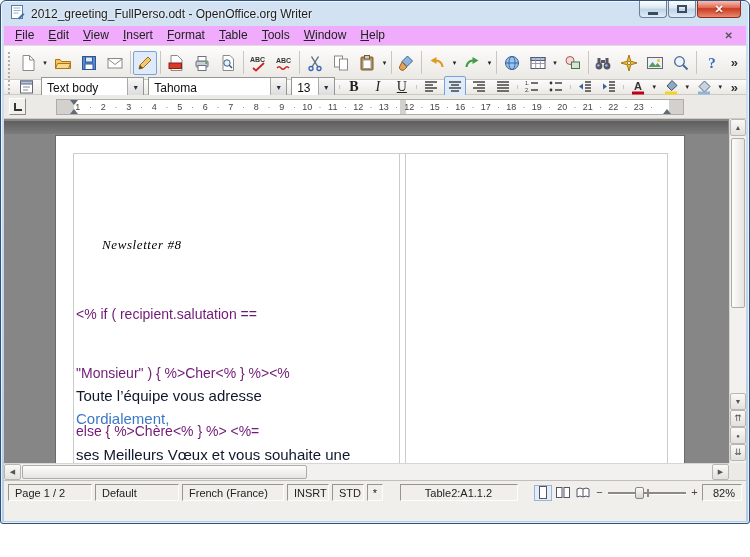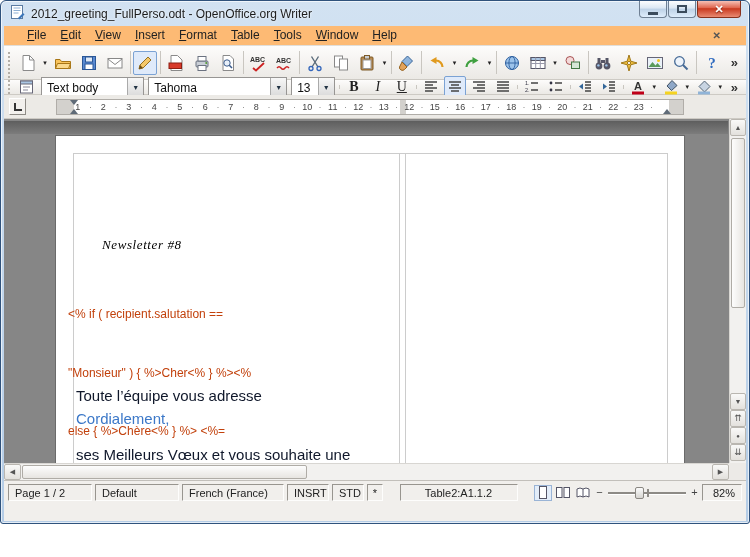--- a/index.html
+++ b/index.html
@@ -14,21 +14,21 @@
   .wb{height:17px;border:1px solid #6f8094;border-top:none;border-radius:0 0 4px 4px;display:flex;align-items:center;justify-content:center;margin-left:1px;cursor:default}
   .wb.min,.wb.max{width:28px;background:linear-gradient(#fcfdfe,#dbe7f3 45%,#bdd1e6 50%,#dfedfc)}
   .wb.close{width:44px;background:linear-gradient(#f6c0b5,#e06750 42%,#c93a20 48%,#e98a72);border-color:#88311d}
   .wb.min i{display:block;width:10px;height:3px;background:#3b4b5c;margin-top:8px}
   .wb.max i{display:block;width:10px;height:8px;border:2px solid #3b4b5c}
   .wb.close span{color:#fff;font-size:11px;font-weight:bold;text-shadow:0 1px 1px #7c1f0e;line-height:15px}
 
   
   .client{position:absolute;left:3px;right:3px;top:25px;height:495px;background:#f1efec;overflow:hidden}
 
-  .menubar{height:20px;background:#fdba74;border-bottom:1px solid #e1ded9;display:flex;align-items:center;padding:0 16px}
+  .menubar{height:20px;background:#f0abfc;border-bottom:1px solid #e1ded9;display:flex;align-items:center;padding:0 4px}
   .menu-items{display:flex;height:100%;align-items:center}
   .menu-item{display:inline-block;padding:2px 7px 3px;font-size:12px;color:#222}
   .menu-item::first-letter{text-decoration:underline}
   .doc-close{margin-left:auto;color:#555;font-size:10px;padding:0 9px;font-weight:bold}
 
   .toolbar{display:flex;align-items:center;background:linear-gradient(#fdfcfb,#ebe9e5);border-bottom:1px solid #cdcac4;padding:0 2px}
   .toolbar.std{height:34px}
   .toolbar.fmt{height:15px}
   .grip{width:3px;height:22px;border-left:2px dotted #b3afa8;margin:0 4px 0 2px}
   .tbtn{width:24px;height:24px;min-width:24px;display:flex;align-items:center;justify-content:center;border:1px solid transparent;border-radius:2px;margin:0 1px}
@@ -66,21 +66,21 @@
   .page{position:absolute;left:52px;top:17px;width:628px;height:340px;background:#fff;overflow:hidden;box-shadow:0 0 0 1px #6a6a6a}
   .tboundary{position:absolute;left:17px;top:17px;width:595px;height:400px;border:1px solid #ccc}
   .colline{position:absolute;top:17px;bottom:0;width:1px;background:#ccc}
   .cl1{left:343px}.cl2{left:349px}
 
   .logo{position:absolute;left:20px;top:34px;width:214px;height:68px}
   .logo svg{position:absolute;left:0;top:0}
   .ltext{position:absolute;left:2px;top:10px;font:italic 600 25px "Liberation Serif",serif;color:#4d4d4d;letter-spacing:1px;white-space:nowrap}
   .amp{color:#f59a23;padding:0 4px;font-size:23px}
   .subtitle{position:absolute;left:46px;top:101px;font:italic 13px "Liberation Serif",serif;color:#000000;letter-spacing:.6px}
-  .codeblock{position:absolute;left:12px;top:130px;font-size:12px;line-height:19.5px;color:#c2410c;white-space:pre}
+  .codeblock{position:absolute;left:20px;top:130px;font-size:14px;line-height:19.5px;color:#701a75;white-space:pre}
   .greeting{position:absolute;left:20px;top:211px;font-size:15px;line-height:19.5px;color:#0f172a;white-space:pre}
   .closing{position:absolute;left:20px;top:274px;font-size:15px;color:#3c78c8}
 
   
   .vscroll{position:absolute;right:0;top:0;width:17px;height:344px;background:#f2f1ef;border-left:1px solid #d8d6d2}
   .sbtn{position:absolute;left:0;width:16px;height:17px;background:linear-gradient(#f9f9f8,#e3e1dd);border:1px solid #b9b6b0;border-radius:2px;display:flex;align-items:center;justify-content:center;font-size:7px;color:#555;line-height:1}
   .su{top:0}.sd{top:274px}.sp{top:291px;font-size:9px}.sdot{top:308px;font-size:6px}.sn{top:325px;font-size:9px}
   .vthumb{position:absolute;left:1px;top:19px;width:14px;height:170px;background:linear-gradient(90deg,#fdfdfd,#e7e5e1);border:1px solid #afaca6;border-radius:2px}
   .hscroll{position:absolute;left:0;bottom:0;height:17px;width:725px;background:#f2f1ef;border-top:1px solid #d8d6d2}
   .hbtn{position:absolute;top:0;width:17px;height:16px;background:linear-gradient(#f9f9f8,#e3e1dd);border:1px solid #b9b6b0;border-radius:2px;display:flex;align-items:center;justify-content:center;font-size:7px;color:#555}

